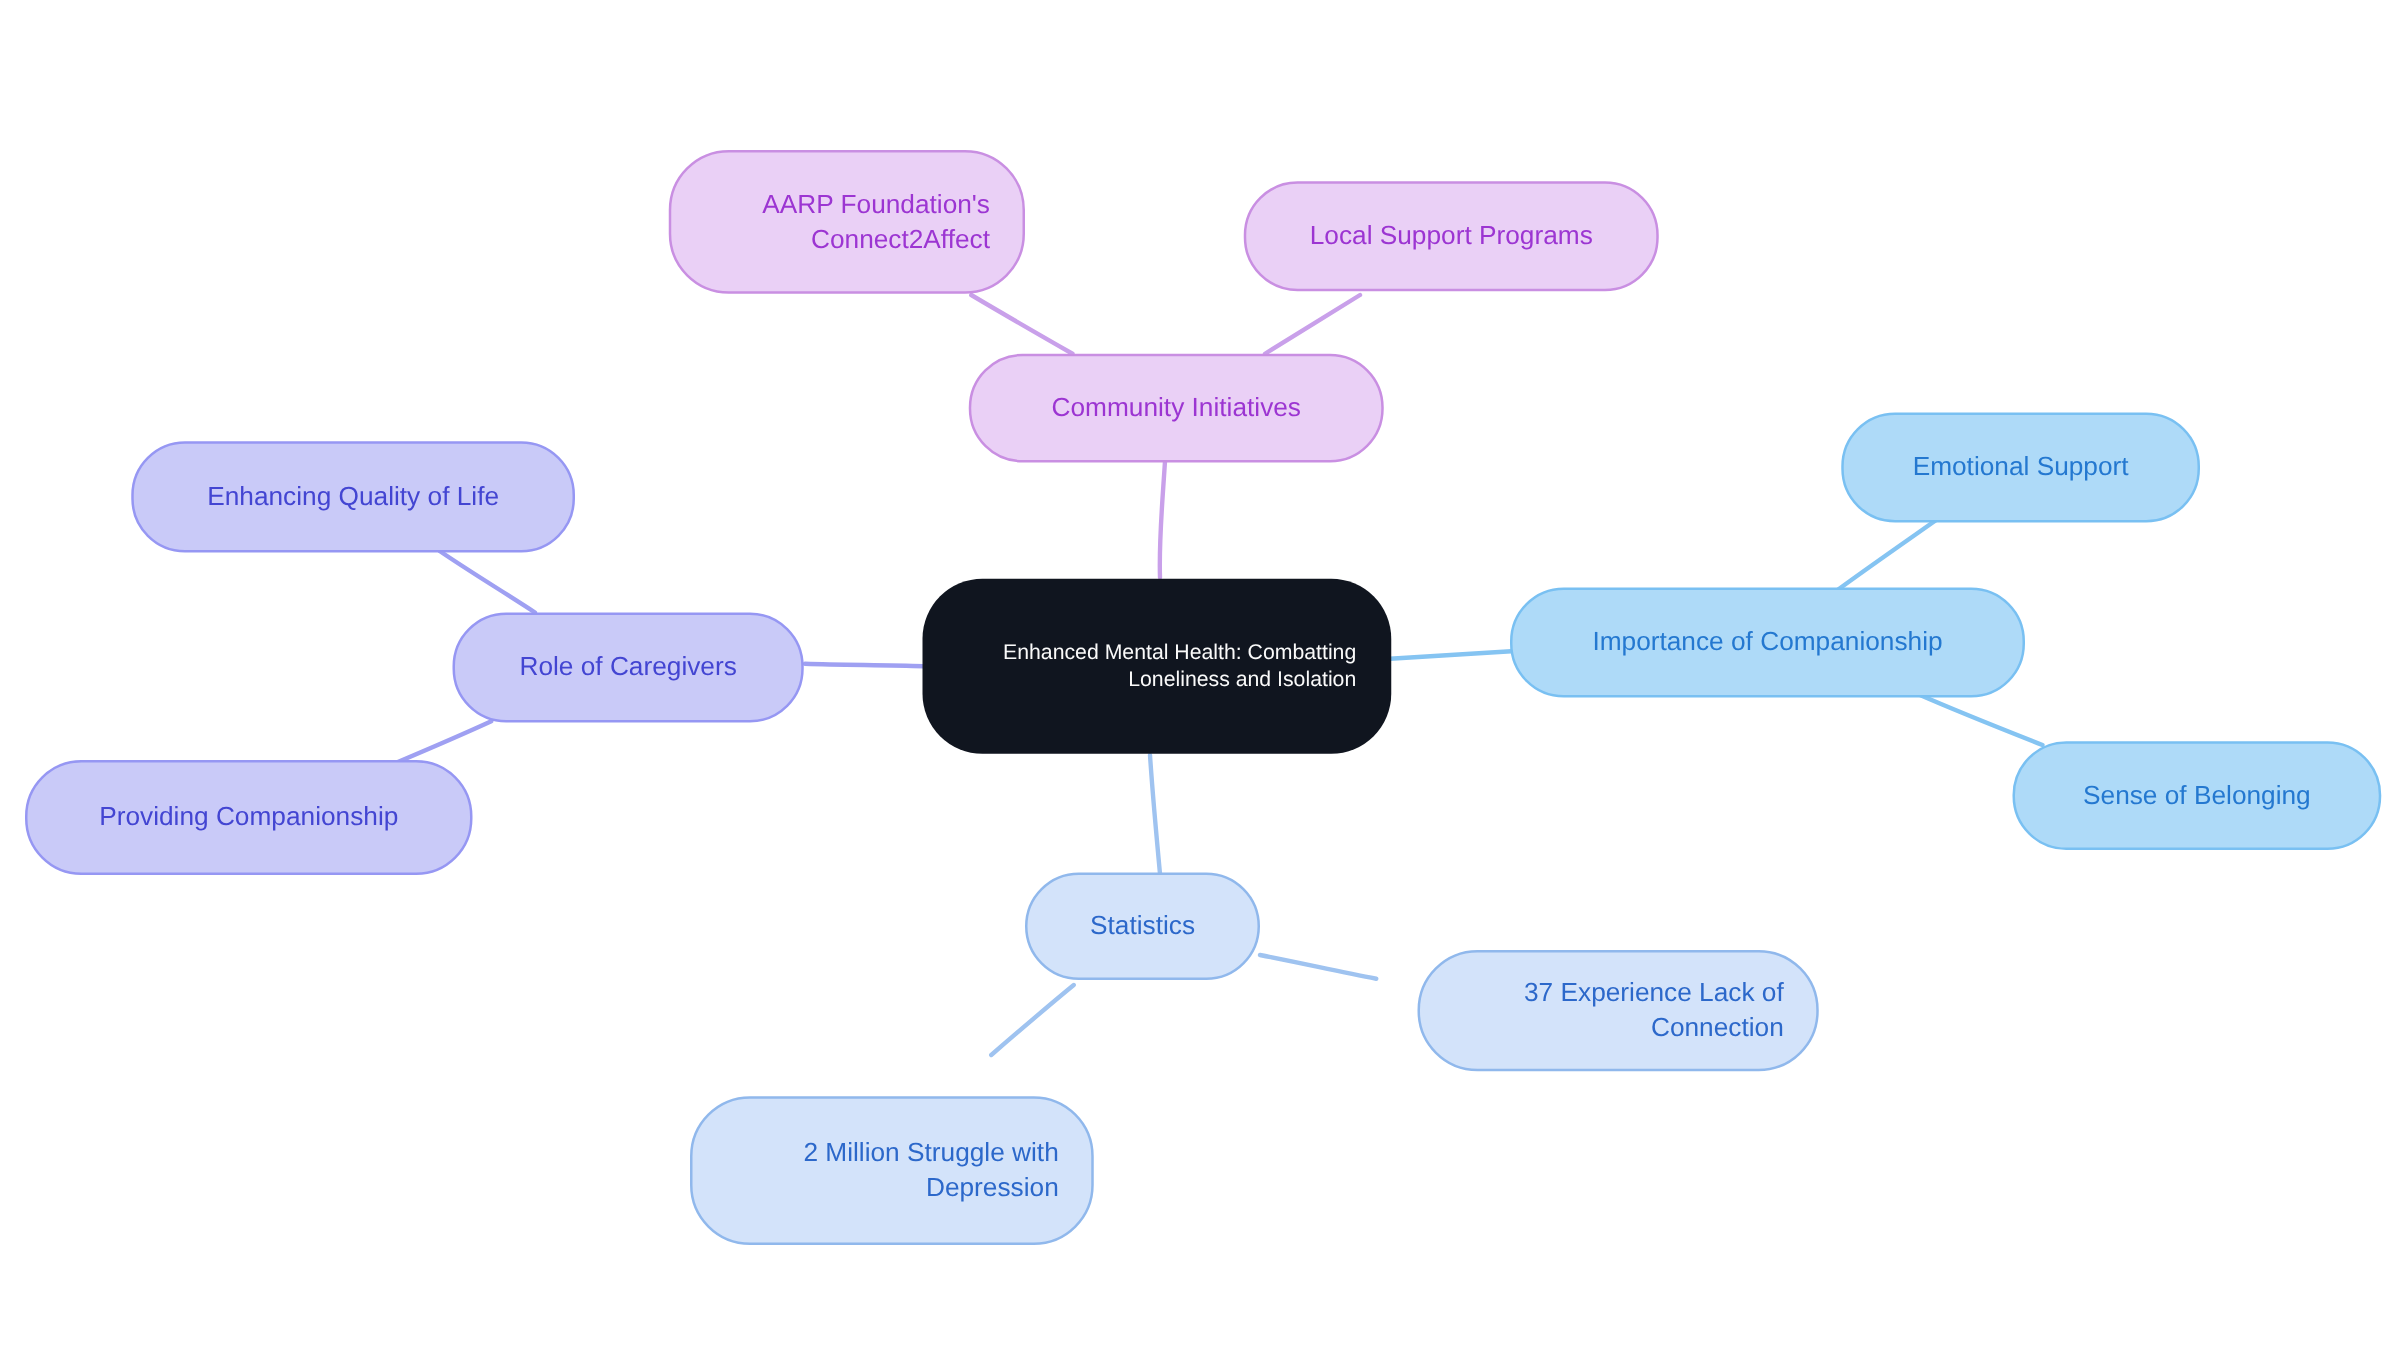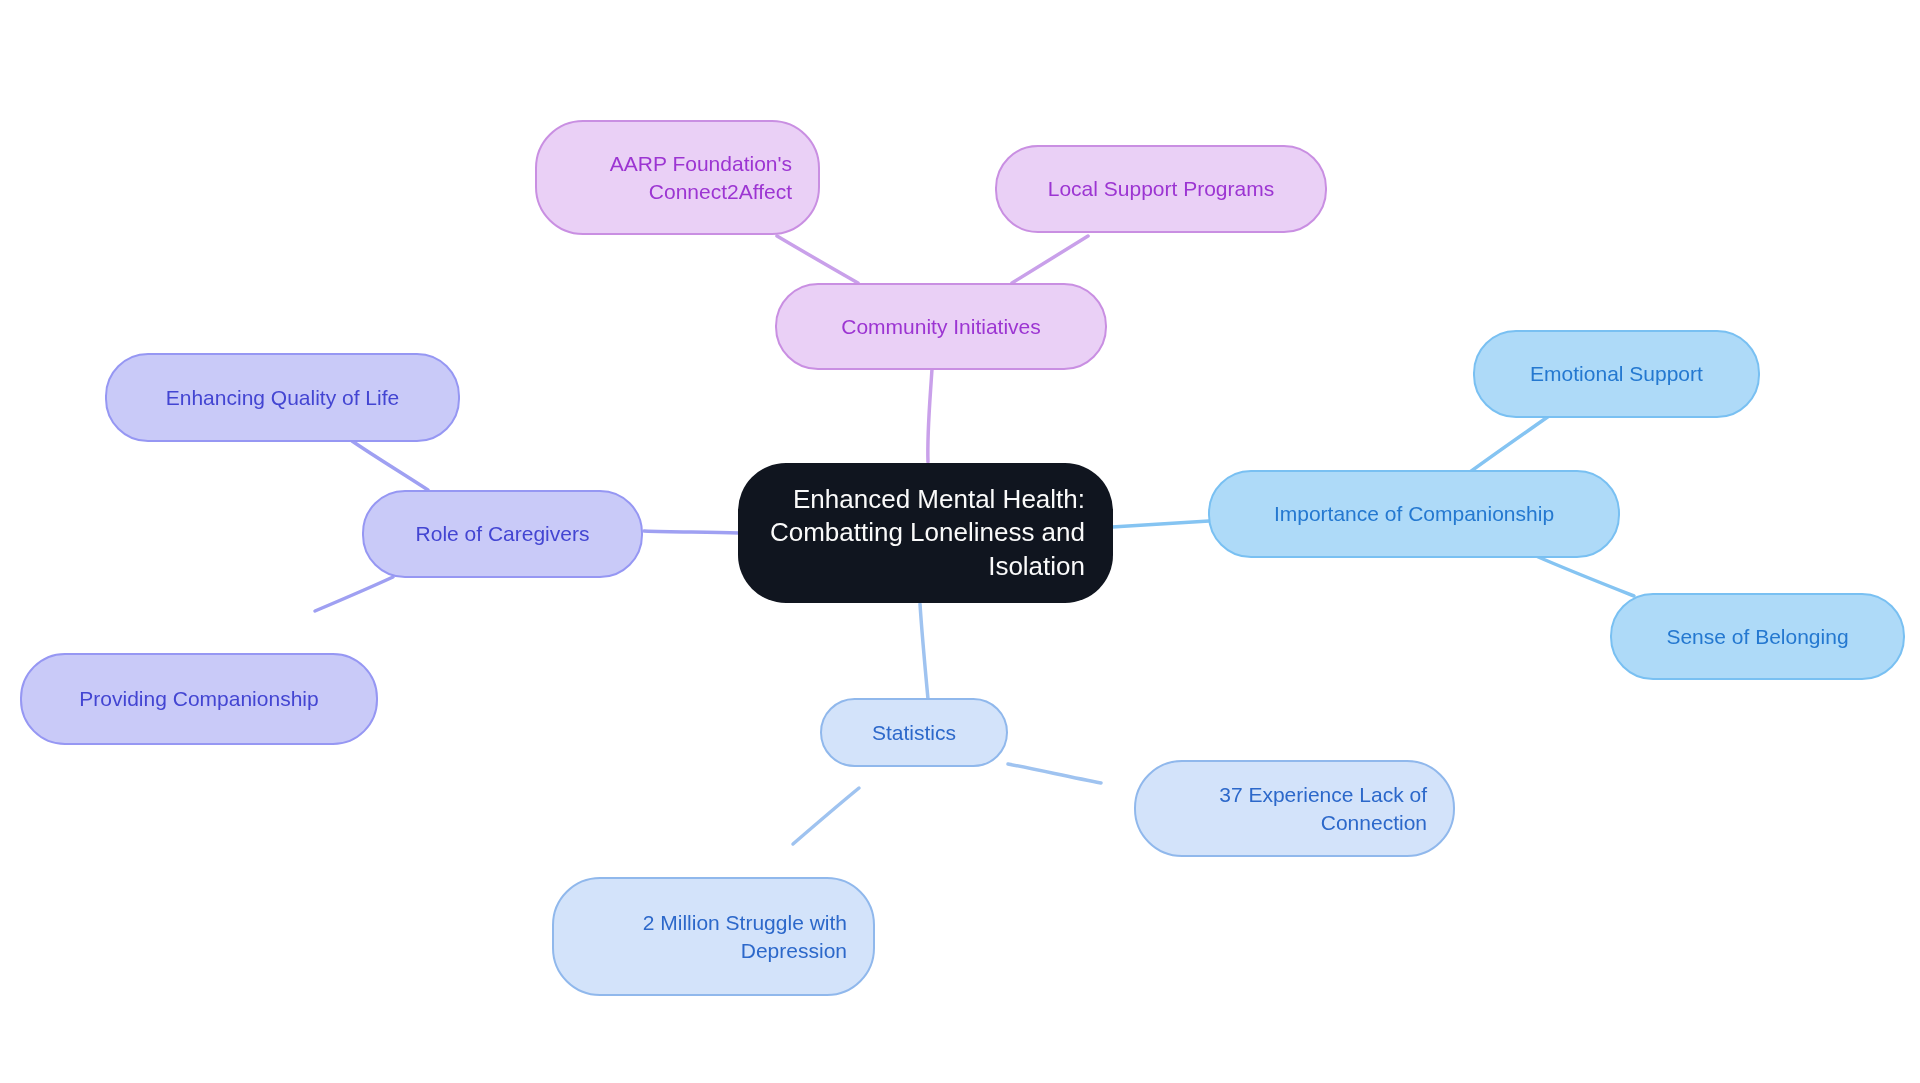--- a/index.html
+++ b/index.html
@@ -41,21 +41,21 @@
     padding: 8px 26px;
     background: var(--fill, #eee);
     border: 2px solid var(--border, #ccc);
     color: var(--text, #333);
     cursor: pointer;
   }
   .node-center {
     background: var(--center-bg, #10151f);
     border: none;
     color: var(--center-text, #fafafa);
-    font-size: 26px;
+    font-size: 17px;
     line-height: 1.28;
     padding: 10px 28px;
   }
 </style>
 </head>
 <body>
 
 <div class="canvas" style="background: rgb(255, 255, 255);">
 
   <svg class="links">
@@ -96,25 +96,25 @@
   <div class="node fam-1" style="left: 1473px; top: 330px; width: 287px; height: 88px; border-radius: 43px; --fill: #aedaf8; --border: #79c0f2; --text: #2478d0; --line: #85c4f2;">
     <span>Emotional Support</span>
   </div>
 
   <div class="node fam-2" style="left: 362px; top: 490px; width: 281px; height: 88px; border-radius: 43px; --fill: #c9caf8; --border: #9697f3; --text: #4345d2; --line: #9fa0f2;">
     <span>Role of Caregivers</span>
   </div>
   <div class="node fam-2" style="left: 105px; top: 353px; width: 355px; height: 89px; border-radius: 43px; --fill: #c9caf8; --border: #9697f3; --text: #4345d2; --line: #9fa0f2;">
     <span>Enhancing Quality of Life</span>
   </div>
-  <div class="node fam-2" style="left: 20px; top: 608px; width: 358px; height: 92px; border-radius: 45px; margin-top: 45px; --fill: #c9caf8; --border: #9697f3; --text: #4345d2; --line: #9fa0f2;">
+  <div class="node fam-2" style="left: 20px; top: 608px; width: 358px; height: 92px; border-radius: 45px; --fill: #c9caf8; --border: #9697f3; --text: #4345d2; --line: #9fa0f2;">
     <span>Providing Companionship</span>
   </div>
 
-  <div class="node fam-3" style="left: 820px; top: 698px; width: 188px; height: 69px; border-radius: 43px; --fill: #d3e3fa; --border: #90b8ec; --text: #2c68ca; --line: #9fc3f0;">
+  <div class="node fam-3" style="left: 820px; top: 698px; width: 188px; height: 86px; border-radius: 43px; --fill: #d3e3fa; --border: #90b8ec; --text: #2c68ca; --line: #9fc3f0;">
     <span>Statistics</span>
   </div>
   <div class="node fam-3" style="left: 1134px; top: 760px; width: 321px; height: 97px; border-radius: 48px; --fill: #d3e3fa; --border: #90b8ec; --text: #2c68ca; --line: #9fc3f0;">
     <span>37 Experience Lack of Connection</span>
   </div>
   <div class="node fam-3" style="left: 552px; top: 843px; width: 323px; height: 119px; border-radius: 48px; margin-top: 34px; --fill: #d3e3fa; --border: #90b8ec; --text: #2c68ca; --line: #9fc3f0;">
     <span>2 Million Struggle with Depression</span>
   </div>
 
 </div>

